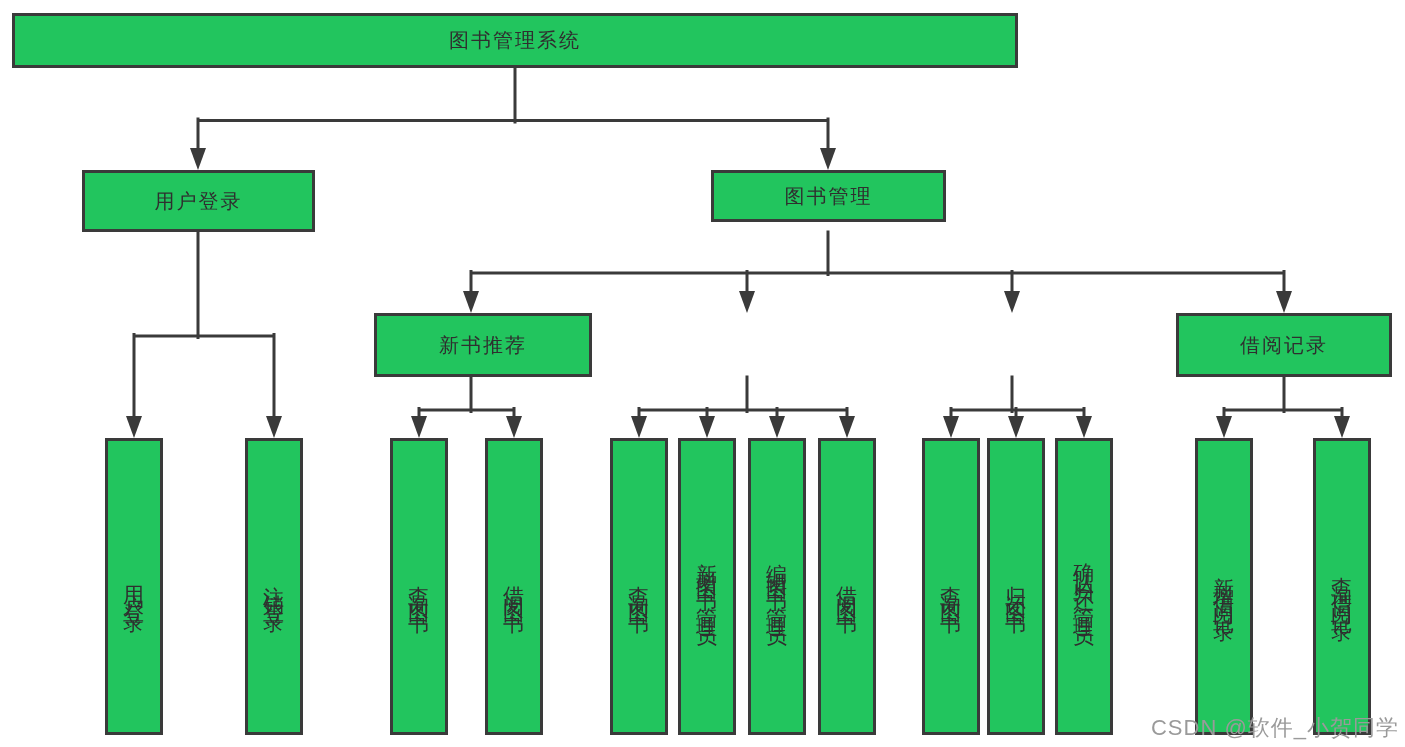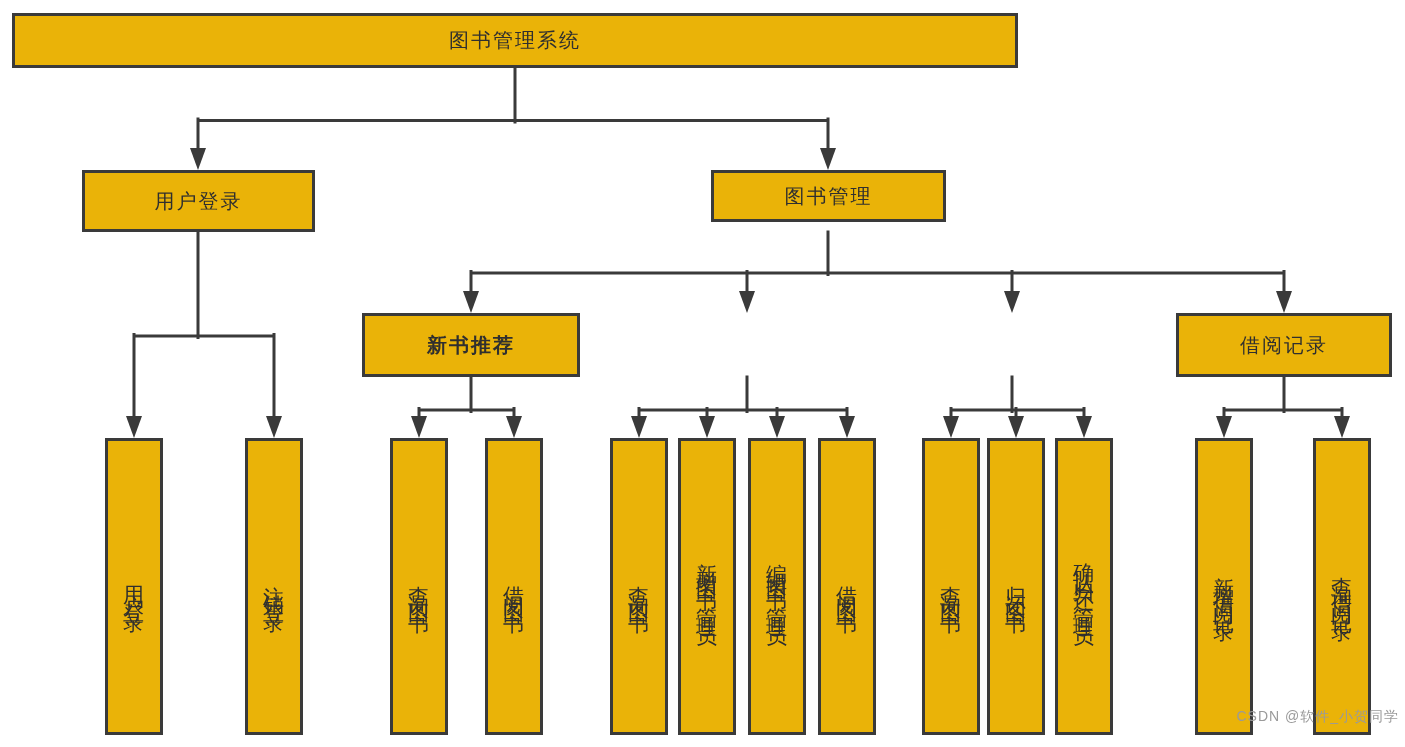--- a/index.html
+++ b/index.html
@@ -16,54 +16,54 @@
     font-family:"Liberation Sans","DejaVu Sans",sans-serif;
     overflow:hidden;
   }
   svg.wires{position:absolute;left:0;top:0;width:1405px;height:747px;}
   .wire{stroke:var(--line);stroke-width:3;fill:none;stroke-linecap:square;}
   .ah{fill:var(--line);}
   .box{
     position:absolute;
     box-sizing:border-box;
     border:3px solid var(--line);
-    background:#eab308;
+    background:#22c55e;
     display:flex;align-items:center;justify-content:center;
     color:var(--text);
     font-size:20px;
     letter-spacing:2px;
     text-align:center;
   }
   .root{left:12px;top:13px;width:1006px;height:55px;}
   .l2a{left:82px;top:170px;width:233px;height:62px;}
   .l2b{left:711px;top:170px;width:235px;height:52px;}
   .l3{top:313px;height:64px;width:218px;}
-  .l3a{left:362px;font-weight:bold;}
+  .l3a{left:374px;}
   .l3b{left:638px;}
   .l3c{left:903px;}
   .l3d{left:1176px;width:216px;}
   .leaf{
     top:438px;height:297px;width:58px;
     writing-mode:vertical-rl;
     text-orientation:upright;
     font-size:21px;
     letter-spacing:9px;
     line-height:1;
     padding:4px 0;
   }
   .lf1{left:105px;}  .lf2{left:245px;}
   .lf3{left:390px;}  .lf4{left:485px;}
   .lf5{left:610px;}  .lf6{left:678px;}
   .lf7{left:748px;}  .lf8{left:818px;}
   .lf9{left:922px;}  .lf10{left:987px;} .lf11{left:1055px;}
   .lf12{left:1195px;}.lf13{left:1313px;}
   .watermark{
-    position:absolute;right:6px;bottom:21px;
+    position:absolute;right:6px;bottom:4px;
     color:var(--wm);
-    font-size:14px;
+    font-size:22px;
     letter-spacing:1px;
     white-space:nowrap;
   }
 </style>
 </head>
 <body>
 
 <div class="canvas">
 
   <svg class="wires" viewBox="0 0 1405 747">

